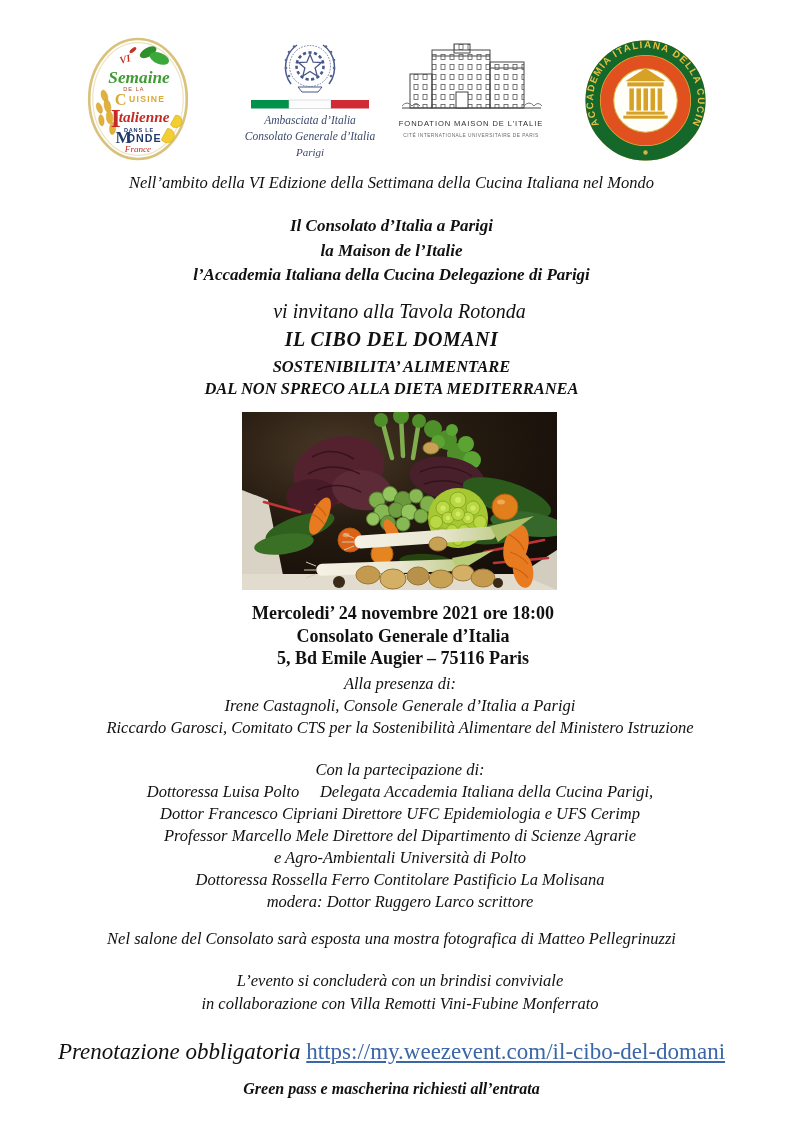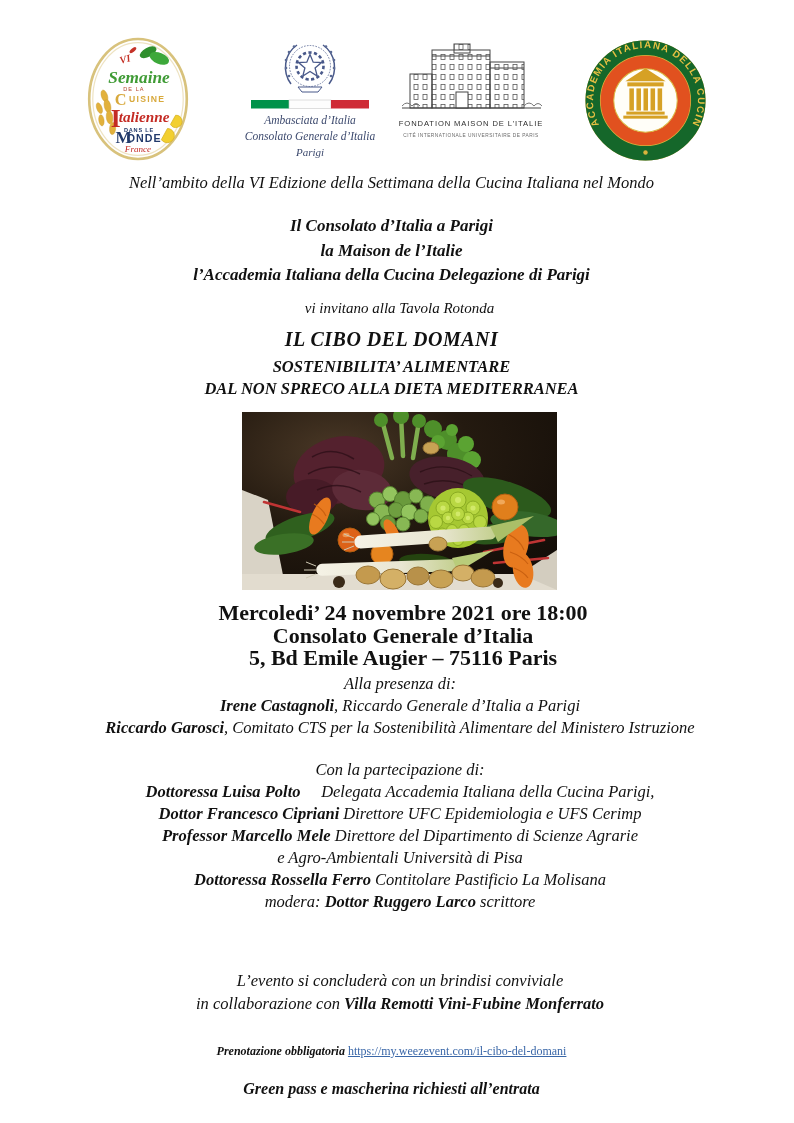--- a/index.html
+++ b/index.html
@@ -7,37 +7,37 @@
     position:relative;
     width:794px;height:1123px;
     margin:0 auto;
     background:#ffffff;
     font-family:"Liberation Serif","DejaVu Serif",serif;
     color:#111;
     overflow:hidden;
   }
   .abs{position:absolute;left:0;right:11px;text-align:center;}
   .it{font-style:italic;}
-  .b{font-weight:bold;}
+  .b{font-weight:normal;}
   .pw{white-space:pre-wrap;}
   .body-txt{font-size:16.5px;line-height:22px;padding-left:17px;}
   .intro{top:173px;font-size:16.5px;}
   .hosts{top:214px;font-size:17px;line-height:24.5px;font-weight:bold;font-style:italic;}
-  .invite{top:300px;font-size:15px;margin-left:16px;}
+  .invite{top:300px;font-size:20px;margin-left:16px;}
   .main-title{top:328px;font-size:20px;font-weight:bold;font-style:italic;letter-spacing:.5px;}
   .sub1{top:357px;font-size:16.5px;font-weight:bold;font-style:italic;}
   .sub2{top:379px;font-size:16.5px;font-weight:bold;font-style:italic;}
   .photo{position:absolute;left:242px;top:412px;width:315px;height:178px;}
-  .when{top:602px;font-weight:bold;font-size:22px;line-height:22.5px;margin-left:23px;}
+  .when{top:602px;font-weight:bold;font-size:18px;line-height:22.5px;margin-left:23px;}
   .presence{top:673px;font-style:italic;}
   .participation{top:759px;font-style:italic;}
   .mostra{top:929px;font-style:italic;font-size:16.5px;}
   .closing{top:970px;font-style:italic;line-height:22.5px;}
   .booking{top:1039px;}
-  .booking .line1{font-size:12px;line-height:25px;}
+  .booking .line1{font-size:23px;line-height:25px;}
   .booking .note{font-size:16px;font-weight:bold;font-style:italic;line-height:24px;margin-top:13px;}
   a.url-link{text-decoration:underline;cursor:pointer;}
   .logo{position:absolute;}
   #logo-semaine{left:87px;top:37px;width:102px;height:124px;}
   #logo-consolato{left:245px;top:38px;width:130px;height:125px;}
   #logo-fondation{left:394px;top:42px;width:155px;height:103px;}
   #logo-accademia{left:585px;top:40px;width:121px;height:121px;}
   svg{display:block;}
 </style>
 </head>
@@ -346,34 +346,35 @@
   </div>
 
   <div class="abs when">
     <div>Mercoledi’ 24 novembre 2021 ore 18:00</div>
     <div>Consolato Generale d’Italia</div>
     <div>5, Bd Emile Augier – 75116 Paris</div>
   </div>
 
   <div class="abs presence body-txt">
     <div>Alla presenza di:</div>
-    <div class="pw"><span class="b">Irene Castagnoli</span><span>, Riccardo Generale d’Italia a Parigi</span></div>
+    <div class="pw"><span class="b">Irene Castagnoli</span><span>, Console Generale d’Italia a Parigi</span></div>
     <div class="pw"><span class="b">Riccardo Garosci</span><span>, Comitato CTS per la Sostenibilità Alimentare del Ministero Istruzione</span></div>
   </div>
 
   <div class="abs participation body-txt">
     <div>Con la partecipazione di:</div>
     <div class="pw"><span></span><span class="b">Dottoressa Luisa Polto</span><span>     Delegata Accademia Italiana della Cucina Parigi,</span></div>
     <div class="pw"><span></span><span class="b">Dottor Francesco Cipriani</span><span> Direttore UFC Epidemiologia e UFS Cerimp</span></div>
     <div class="pw"><span></span><span class="b">Professor Marcello Mele</span><span> Direttore del Dipartimento di Scienze Agrarie</span></div>
-    <div class="pw"><span></span><span class="b"></span><span>e Agro-Ambientali Università di Pisa</span></div>
+    <div class="pw"><span></span><span class="b"></span><span>e Agro-Ambientali Università di Polto</span></div>
     <div class="pw"><span></span><span class="b">Dottoressa Rossella Ferro</span><span> Contitolare Pastificio La Molisana</span></div>
     <div class="pw"><span>modera: </span><span class="b">Dottor Ruggero Larco</span><span> scrittore</span></div>
   </div>
 
+  <div class="abs mostra pw"><span>Nel salone del Consolato sarà esposta una mostra fotografica di </span><span class="b">Matteo Pellegrinuzzi</span></div>
 
   <div class="abs closing body-txt">
     <div>L’evento si concluderà con un brindisi conviviale</div>
     <div class="pw"><span>in collaborazione con </span><span class="b">Villa Remotti Vini-Fubine Monferrato</span></div>
   </div>
 
   <div class="abs booking">
     <div class="line1 pw"><span class="b it">Prenotazione obbligatoria </span><a class="url-link" style="color:#3A67A8">https://my.weezevent.com/il-cibo-del-domani</a></div>
     <div class="note">Green pass e mascherina richiesti all’entrata</div>
   </div>

